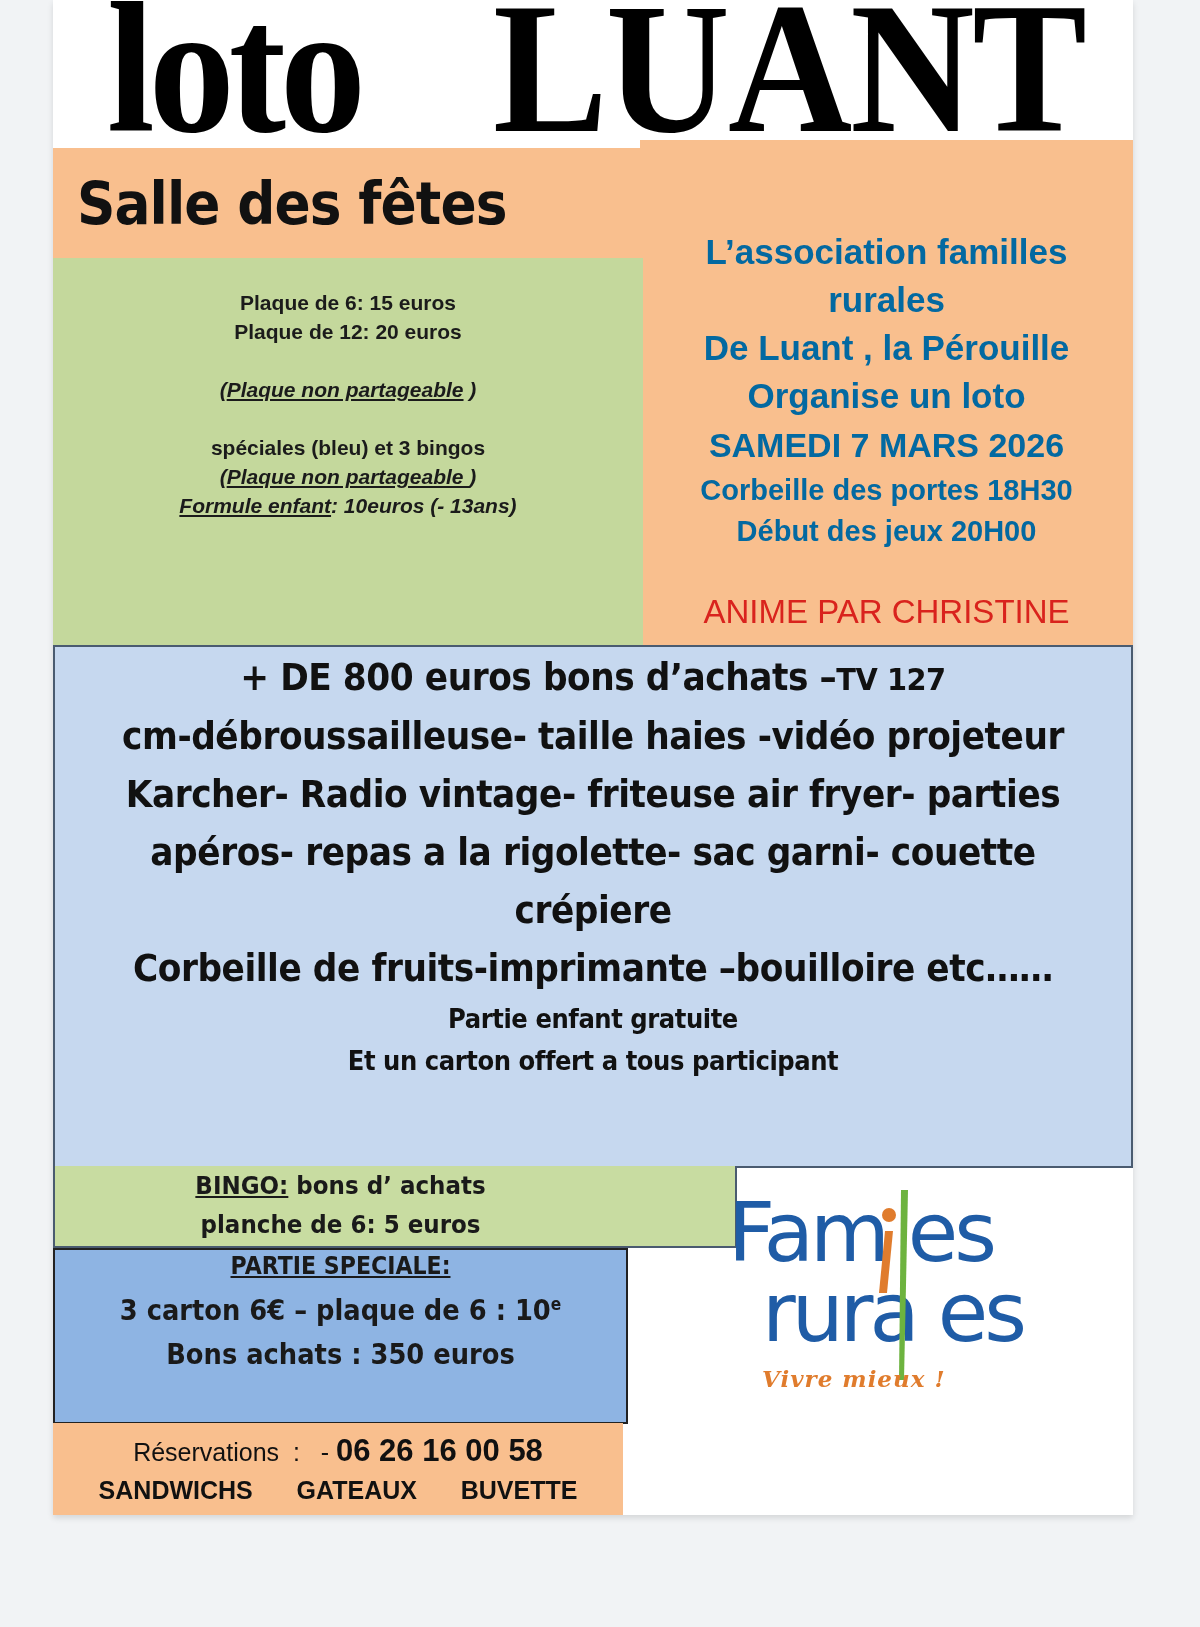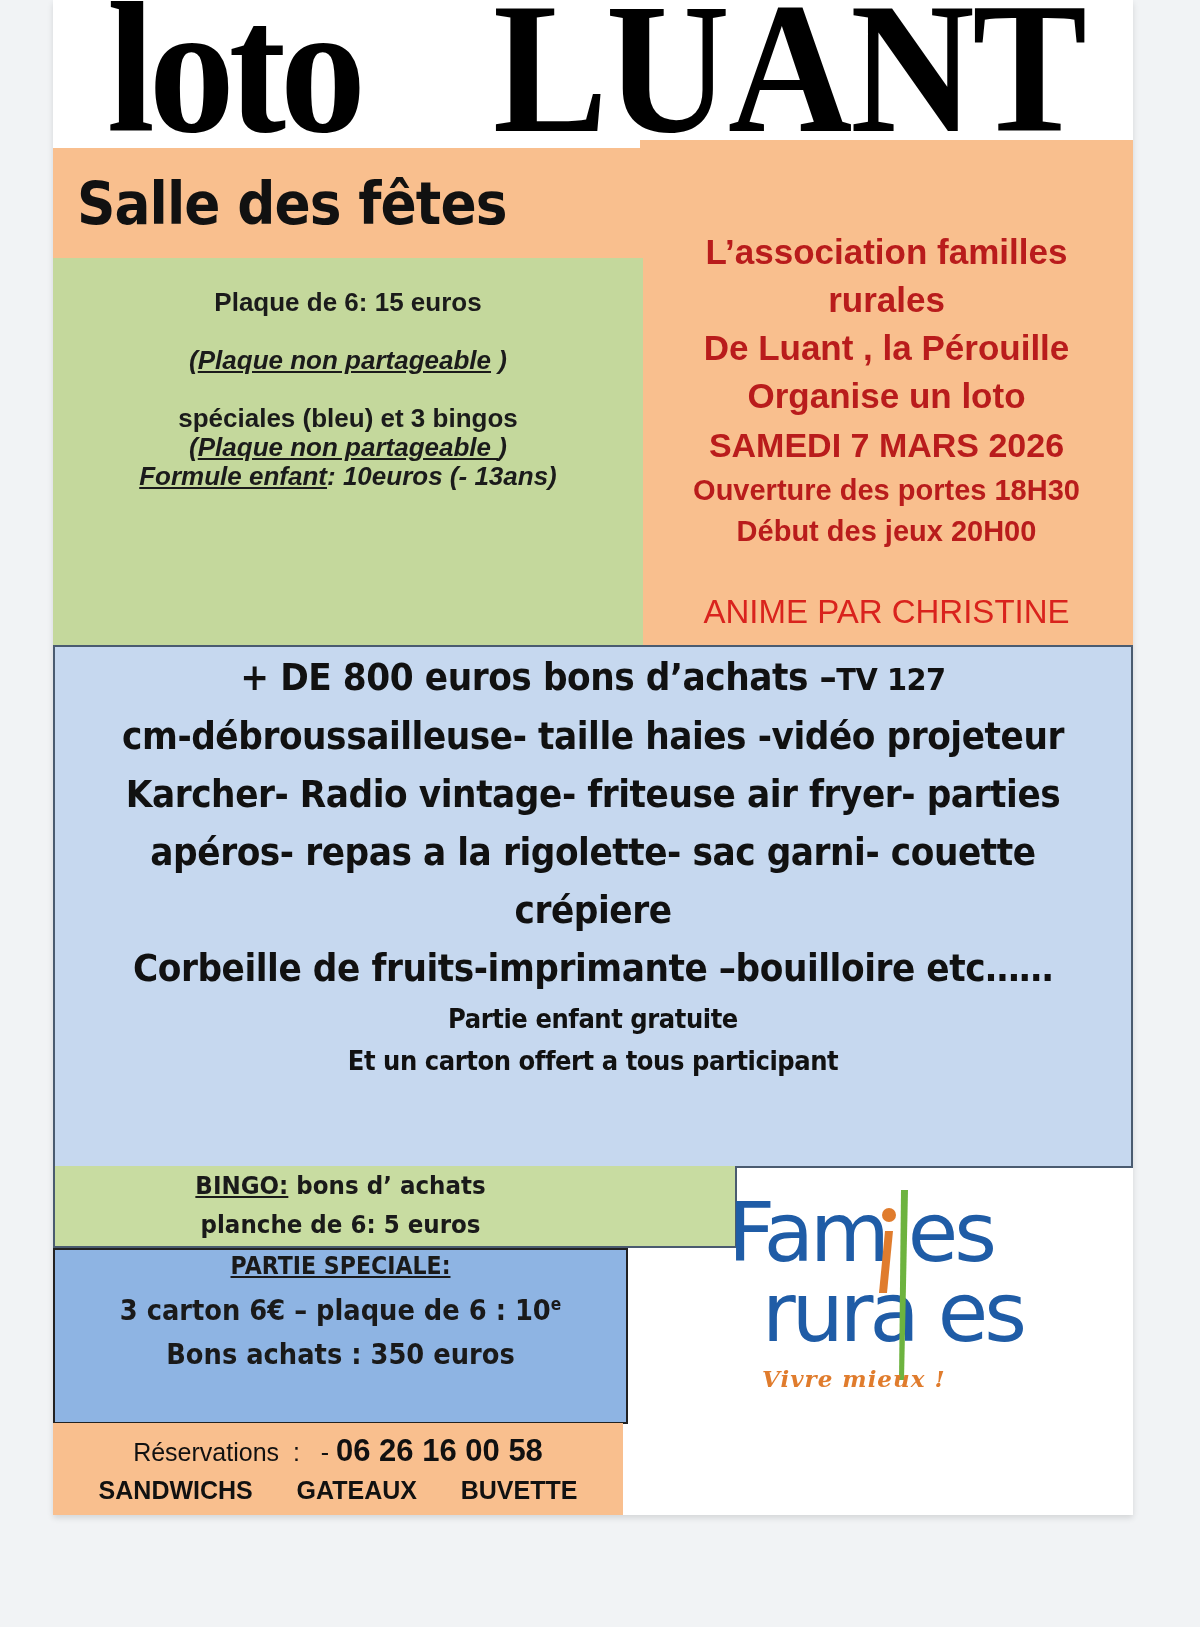--- a/index.html
+++ b/index.html
@@ -46,33 +46,33 @@
 
   .salle {
     position: absolute; left: 24px; top: 22px;
     font-family: "DejaVu Sans", sans-serif; font-weight: bold;
     font-size: 58px; color: #111; letter-spacing: -1px;
     transform: scaleX(0.92); transform-origin: left;
   }
 
   .assoc {
     position: absolute; left: 0; top: 88px; width: 493px; text-align: center;
-    font-weight: bold; color: #b91c1c;
+    font-weight: bold; color: #0369a1;
   }
   .assoc .l { font-size: 35px; line-height: 48px; display: block; }
   .assoc .s { font-size: 29px; line-height: 41px; display: block; }
   .assoc .date { font-size: 34px; line-height: 50px; display: block; }
   .anime {
     position: absolute; left: 0; top: 452px; width: 493px; text-align: center;
     color: #d9231d; font-size: 33px; line-height: 40px;
   }
 
   .prices {
     position: absolute; left: 0; top: 30px; width: 590px; text-align: center;
-    font-weight: bold; color: #1b1b1b; font-size: 26px; line-height: 29px;
+    font-weight: bold; color: #1b1b1b; font-size: 21px; line-height: 29px;
   }
   .prices .gap { height: 29px; }
   .u { text-decoration: underline; }
   .i { font-style: italic; }
 
   .prizes-text {
     position: absolute; left: 0; top: 2px; width: 1076px; text-align: center;
     font-family: "DejaVu Sans", sans-serif; font-weight: bold; color: #111;
     font-size: 37px; line-height: 58px; letter-spacing: -0.5px;
   }
@@ -130,33 +130,34 @@
   <span class="w2">LUANT</span>
 </div>
 
 <div class="block peach" id="peach-right">
   <div class="assoc">
     <span class="l">L’association  familles</span>
     <span class="l">rurales</span>
     <span class="l">De Luant , la Pérouille</span>
     <span class="l">Organise un loto</span>
     <span class="date">SAMEDI 7 MARS 2026</span>
-    <span class="s">Ouverture des portes 18H30</span>
+    <span class="s">Corbeille des portes 18H30</span>
     <span class="s">Début des jeux 20H00</span>
   </div>
   <div class="anime">ANIME PAR CHRISTINE</div>
 </div>
 
 <div class="block peach" id="peach-top-left">
   <div class="salle">Salle des fêtes</div>
 </div>
 
 <div class="block green" id="green-prices">
   <div class="prices">
     <div>Plaque de 6: 15 euros</div>
+    <div>Plaque de 12: 20 euros</div>
     <div class="gap"></div>
     <div class="i">
       <span>(</span><span class="u">Plaque non partageable</span><span> )</span>
     </div>
     <div class="gap"></div>
     <div>spéciales (bleu) et 3 bingos</div>
     <div class="i">
       <span>(</span><span class="u">Plaque non partageable </span><span>)</span>
     </div>
     <div class="i">

